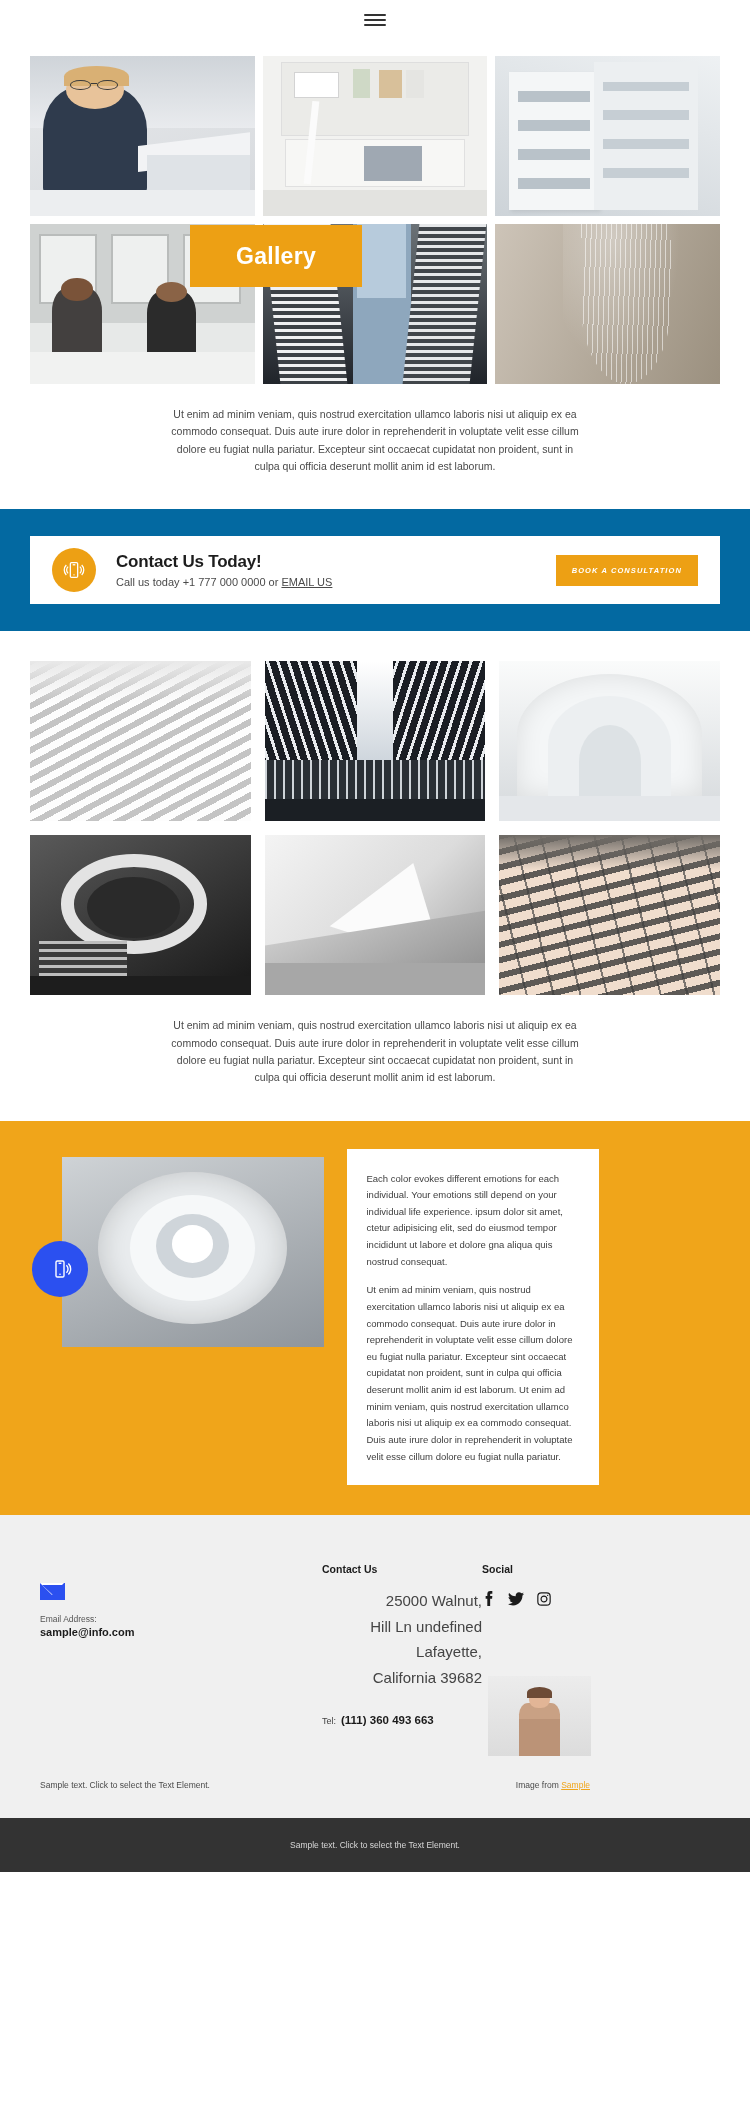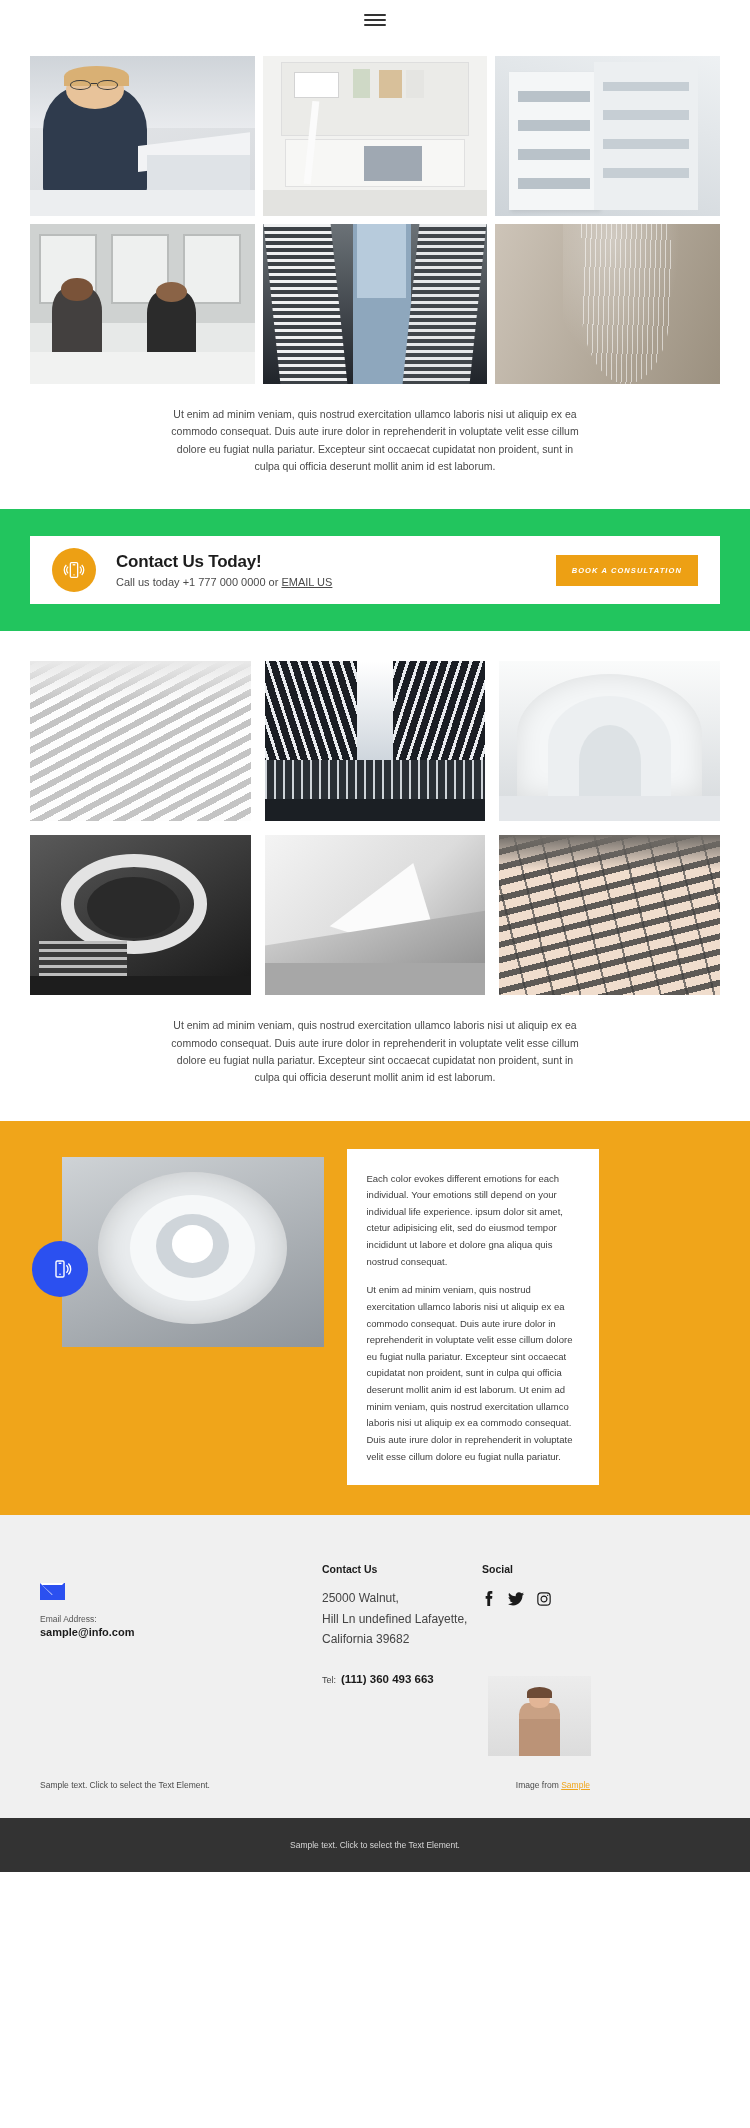--- a/index.html
+++ b/index.html
@@ -60,21 +60,21 @@
     max-width: 420px;
     margin: 22px auto 0 auto;
     text-align: center;
     font-size: 10.5px;
     line-height: 1.65;
     color: #4a4a4a;
     padding-bottom: 34px;
   }
 
   
-  .cta-band { background: #22c55e; padding: 27px 8px; }
+  .cta-band { background: #0369a1; padding: 27px 8px; }
   .cta-card {
     width: 690px;
     margin: 0 auto;
     background: #fff;
     height: 68px;
     display: flex;
     align-items: center;
     padding: 0 22px;
   }
   .cta-icon {
@@ -159,21 +159,21 @@
     border-left: 11px solid transparent;
     border-right: 11px solid transparent;
     border-top: 10.5px solid #2b50f0;
   }
   .foot-label { font-size: 8.5px; color: #555; margin-top: 14px; }
   .foot-value { font-size: 11px; font-weight: bold; color: #1b1b1b; margin-top: 2px; }
 
   .foot-mid { width: 160px; padding-top: 6px; }
   .foot-right { width: 170px; padding-top: 6px; }
   .col-title { font-size: 10.5px; font-weight: bold; color: #1b1b1b; }
-  .addr { font-size: 12px; line-height: 1.7; color: #444; margin-top: 13px; }
+  .addr { font-size: 15px; line-height: 1.7; color: #444; margin-top: 13px; text-align: right; }
   .tel-row { margin-top: 24px; font-size: 9px; color: #444; }
   .tel-row b { font-size: 11.5px; color: #1b1b1b; margin-left: 5px; }
 
   .socials { display: flex; gap: 13px; margin-top: 16px; align-items: center; }
   .socials svg { display: block; }
 
   .foot-photo {
     width: 103px; height: 80px; background: #e2e2e2;
     margin-top: 70px; margin-left: 6px; overflow: hidden;
   }
@@ -286,20 +286,23 @@
       <div class="tile">
         <div class="ph" style="background:#bfb5a8">
           <i style="left:0;top:0;width:100%;height:100%;background:linear-gradient(110deg,#cdc4b8,#9b907f)"></i>
           <i style="left:38%;top:0;width:40%;height:100%;background:repeating-linear-gradient(92deg,rgba(255,255,255,.55) 0 1px,rgba(0,0,0,0) 1px 5px);border-radius:0 0 50% 50%"></i>
           <i style="left:30%;top:0;width:56%;height:100%;background:radial-gradient(ellipse at 40% 10%,rgba(255,255,255,.35),rgba(0,0,0,0) 62%)"></i>
         </div>
       </div>
 
     </div>
 
+    <div class="gallery-banner">
+      <span class="gallery-banner-text">Gallery</span>
+    </div>
 
     <p class="lorem-block">Ut enim ad minim veniam, quis nostrud exercitation ullamco laboris nisi ut aliquip ex ea commodo consequat. Duis aute irure dolor in reprehenderit in voluptate velit esse cillum dolore eu fugiat nulla pariatur. Excepteur sint occaecat cupidatat non proident, sunt in culpa qui officia deserunt mollit anim id est laborum.</p>
   </div>
 
   <div class="cta-band">
     <div class="cta-card">
       <div class="cta-icon">
         <svg width="22" height="22" viewBox="0 0 24 24" fill="none" stroke="#fff" stroke-width="1.4">
           <rect x="8" y="4" width="8" height="16" rx="1.3"></rect>
           <line x1="10.6" y1="6.3" x2="13.4" y2="6.3"></line>

